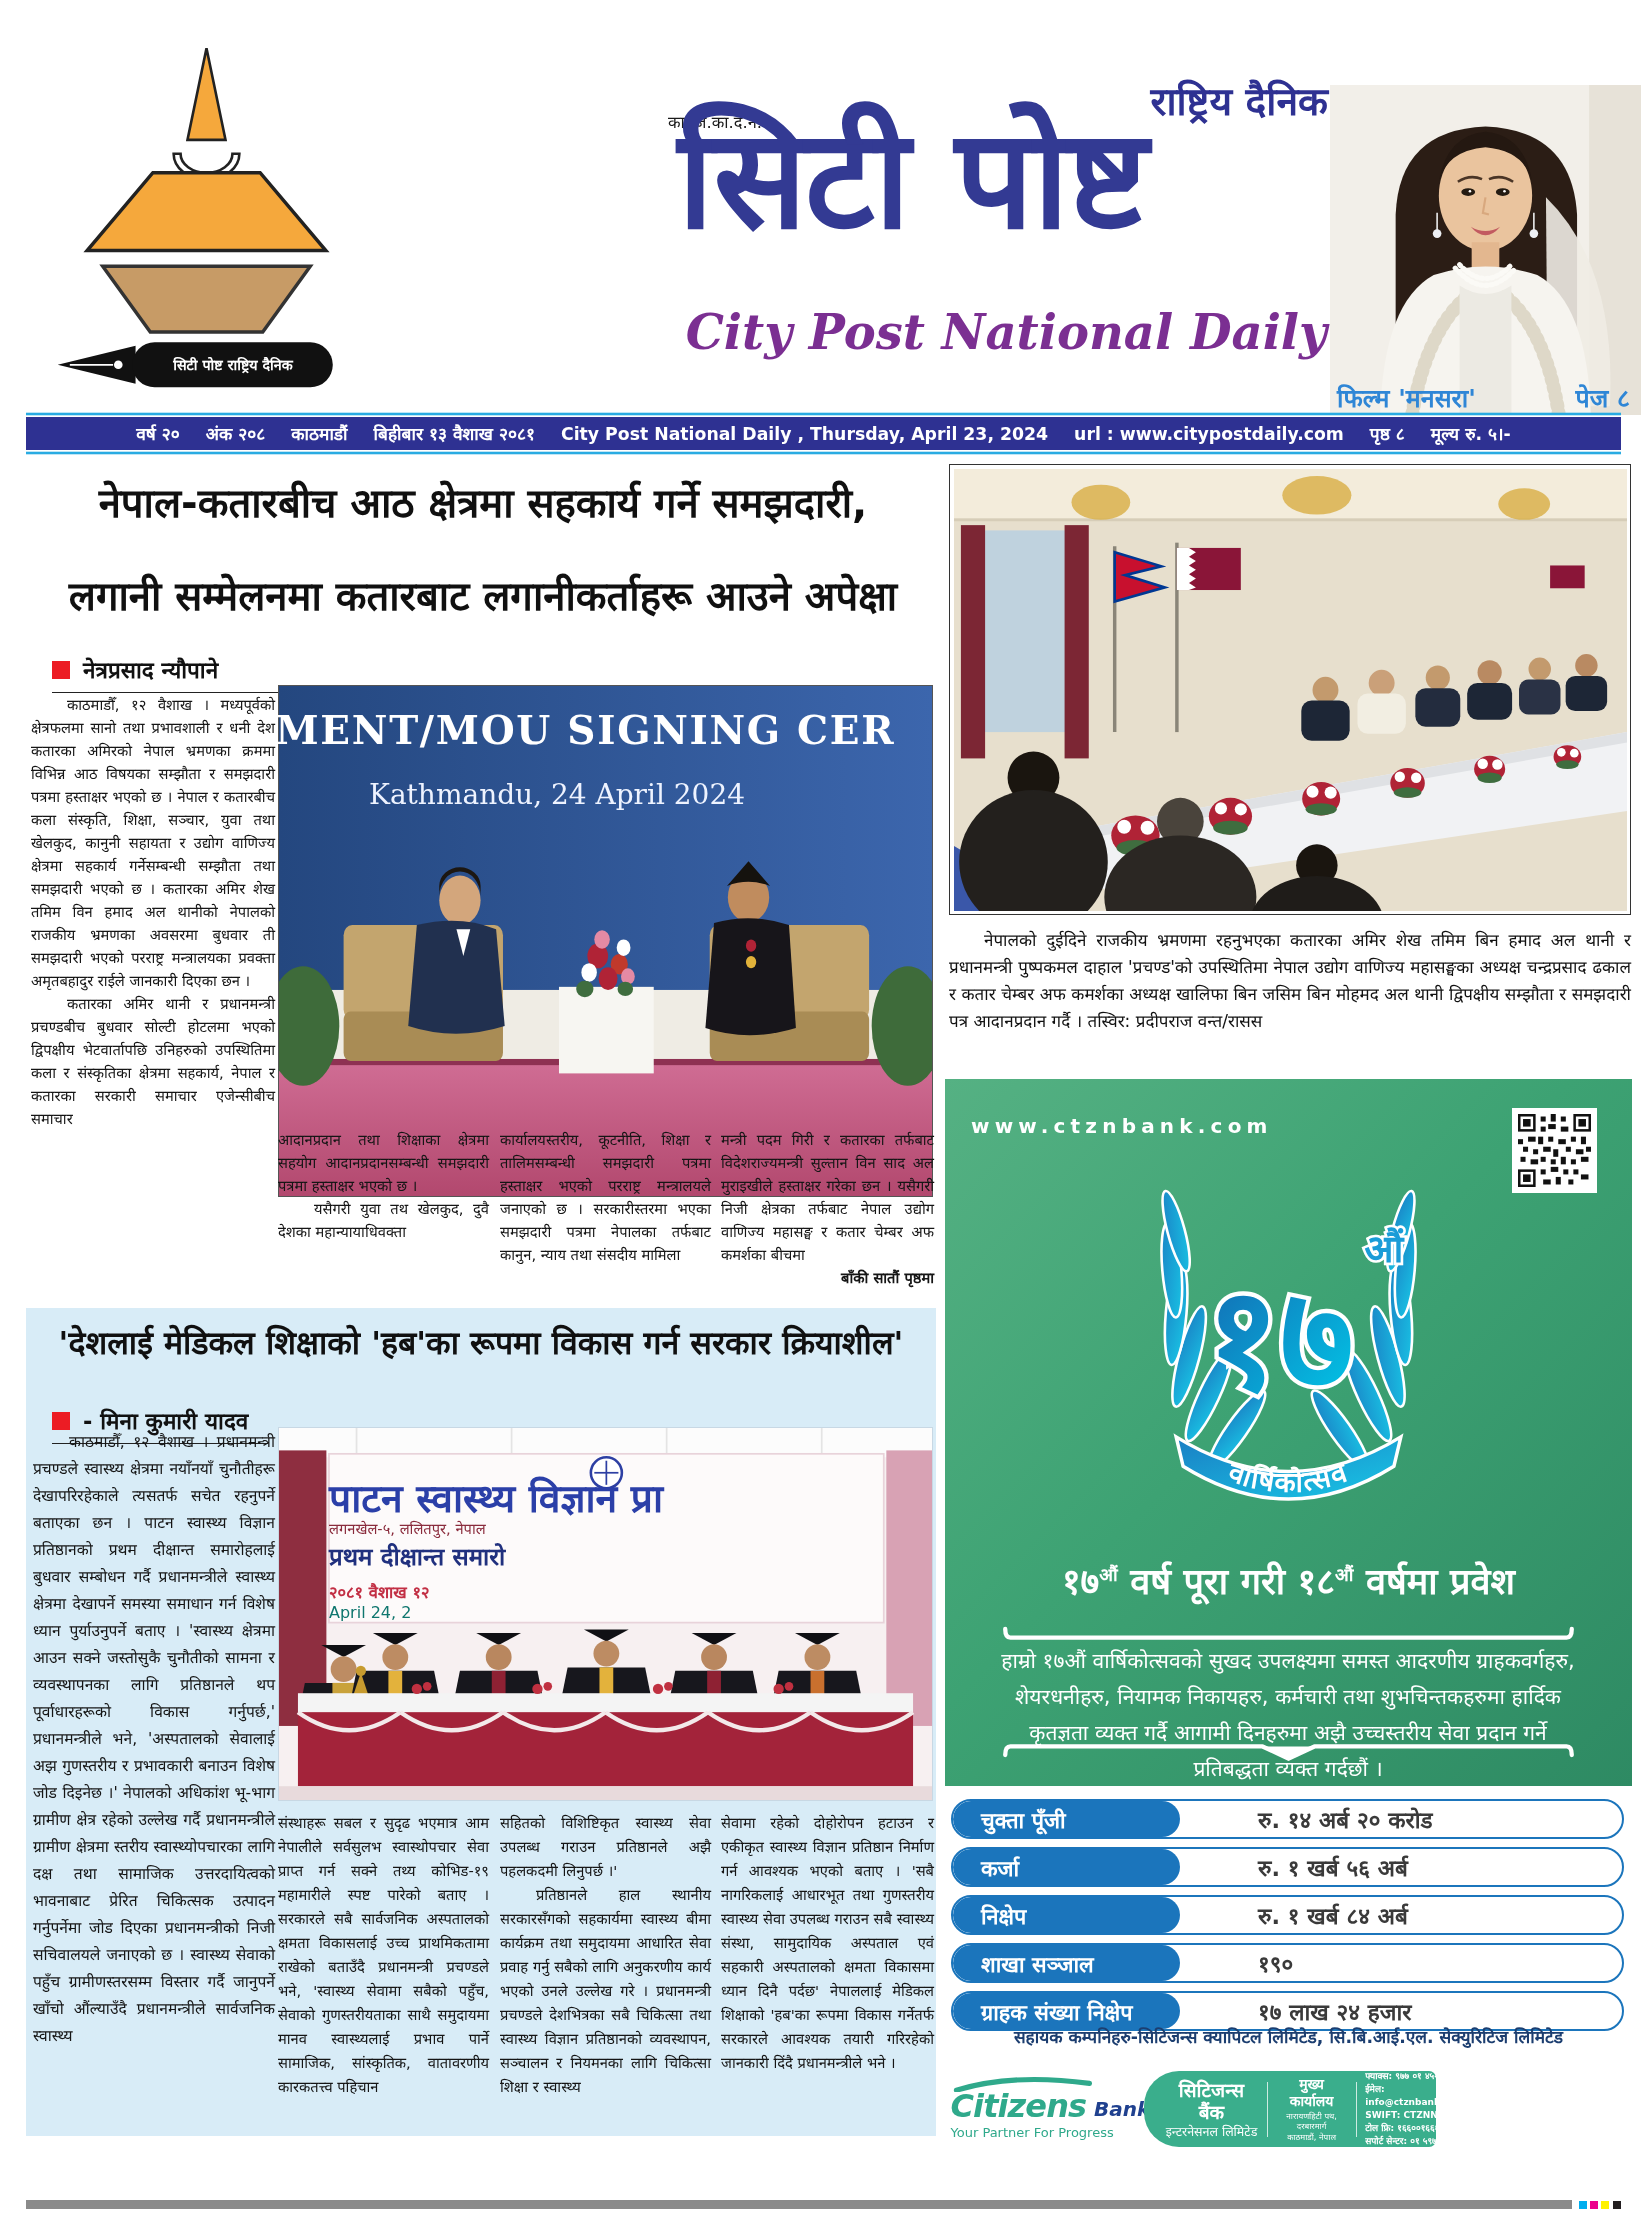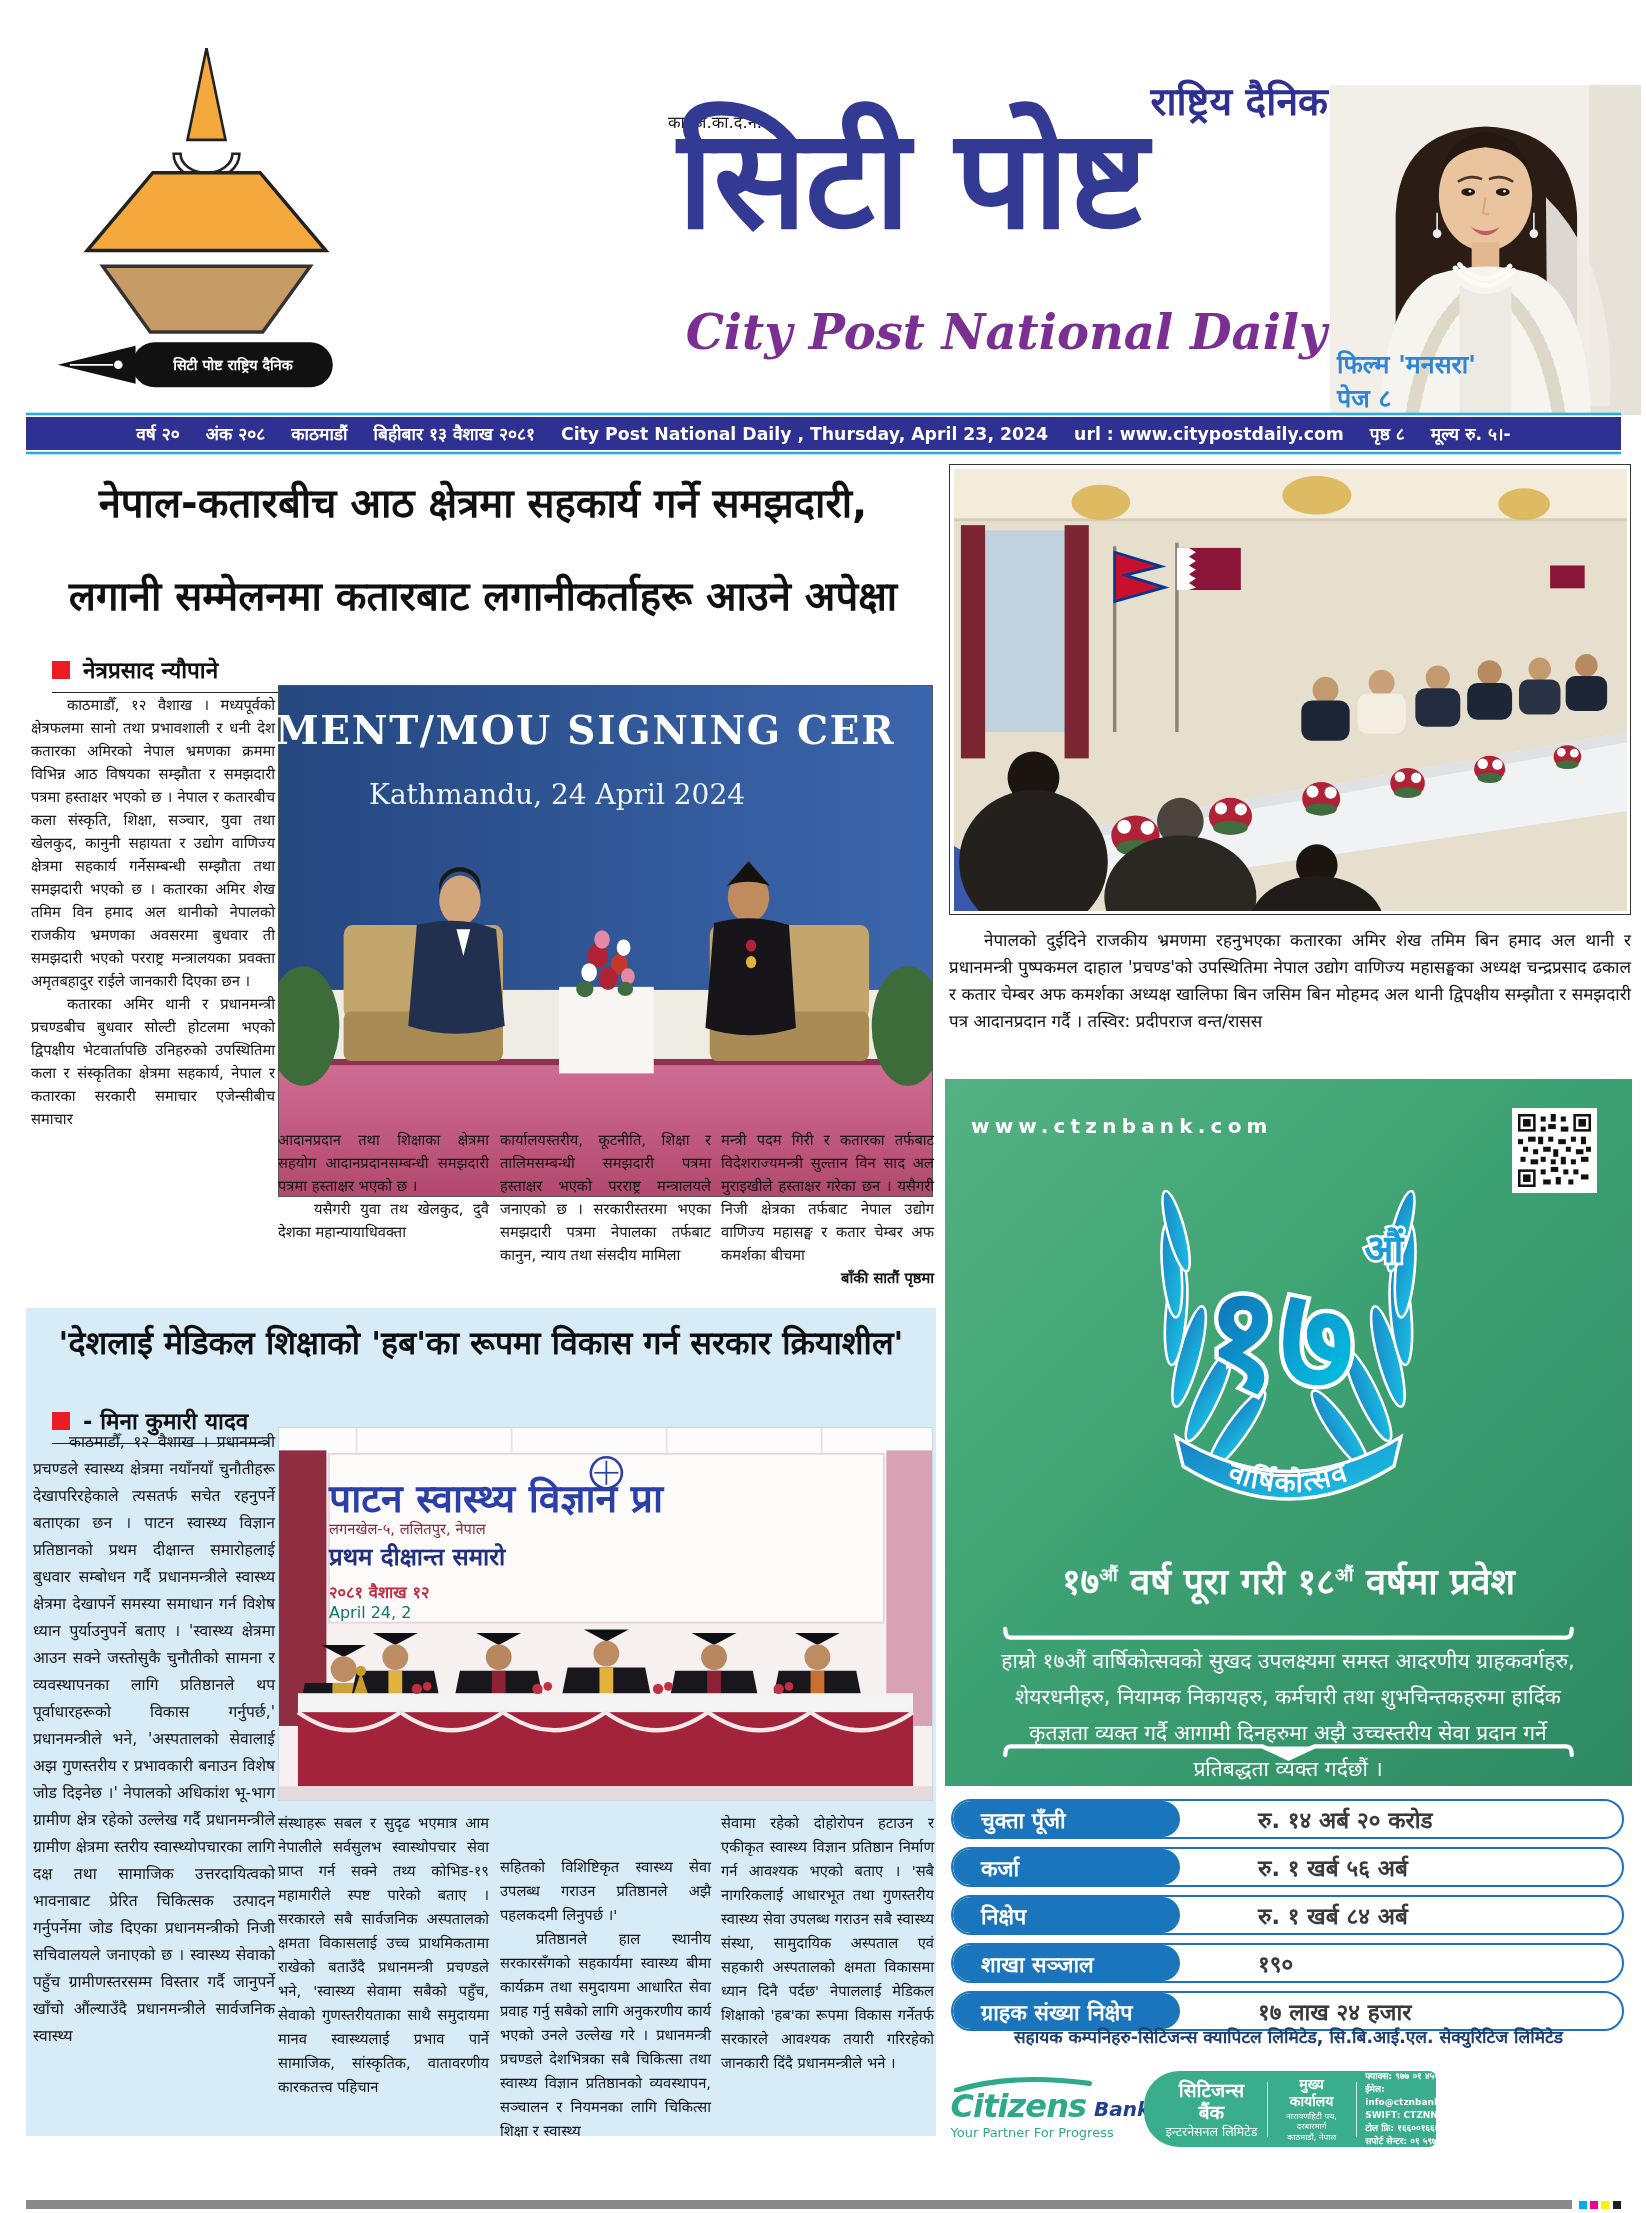--- a/index.html
+++ b/index.html
@@ -8,21 +8,21 @@
 
   
   #logo { left:42px; top:43px; width:329px; height:346px; }
   #pen-label { left:138px; top:348px; width:190px; height:35px; color:#fff; font-size:14.3px; font-weight:bold; text-align:center; line-height:35px; white-space:nowrap; }
   #regno { left:650px; top:111px; width:130px; text-align:center; font-size:16.4px; line-height:23px; color:#1a1a1a; }
   #tagline { left:1025px; top:73px; width:303px; font-size:39px; font-weight:bold; color:#2e3192; text-align:right; }
   #title-np { left:497px; top:76px; width:830px; text-align:center; font-size:138px; font-weight:bold; color:#333a93; line-height:208px; letter-spacing:-1.7px; white-space:nowrap; }
   #title-en { left:497px; top:304px; width:830px; text-align:right; font-size:48px; font-weight:bold; font-style:italic; color:#7b2f92; font-family:"DejaVu Serif",serif; white-space:nowrap; }
   #promo { left:1330px; top:85px; width:311px; height:332px; }
   #promo svg { position:absolute; inset:0; }
-  #promo-caption { position:absolute; left:0; right:15px; bottom:3.5px; display:flex; justify-content:space-between; padding:0 7px; font-size:25px; font-weight:bold; color:#2f86d6;flex-direction:column; }
+  #promo-caption { position:absolute; left:0; right:4px; bottom:3.5px; display:flex; justify-content:space-between; padding:0 7px; font-size:25px; font-weight:bold; color:#2f86d6; }
 
   
   #datebar { left:26px; top:417px; width:1595px; height:33px; background:#2e3192;
              box-shadow:0 -1.7px 0 #ffffff, 0 -4.3px 0 #29abe2, 0 1.7px 0 #ffffff, 0 4.3px 0 #29abe2;
              display:flex; align-items:center; justify-content:center; gap:26px; color:#fff; font-size:17.3px; font-weight:bold; white-space:nowrap; }
 
   
   #a1-headline { left:31px; top:457px; width:904px; text-align:center; font-weight:800; color:#101010; font-size:40px; line-height:93px; white-space:nowrap; }
   .byline { display:flex; align-items:center; gap:13px; border-bottom:1.7px solid #222; padding-bottom:7px;text-align:center; }
   .redsq { width:18px; height:18px; background:#ec1c24; flex:none; }
@@ -90,21 +90,21 @@
   #a2-col1 { position:absolute; left:7px; top:121px; width:242px; height:700px; font-size:15.6px; line-height:27px; }
   #photo3 { position:absolute; left:252px; top:119px; width:655px; height:374px; background:#f7f0f1; border:0.9px solid #c8d8e4; overflow:hidden; }
   .p3t { position:absolute; left:50px; width:557px; text-align:left; white-space:nowrap; }
   #p3t1 { top:42px; font-size:39px; color:#2b3fa8; font-weight:bold; }
   #p3t2 { top:90px; font-size:14.7px; color:#8a2b3c; }
   #p3t3 { top:111px; font-size:24px; color:#20307e; font-weight:bold; }
   #p3t4 { top:152px; font-size:16.4px; color:#c22f44; font-weight:bold; }
   #p3t5 { top:175px; font-size:16px; color:#0f766e; }
   .a2low { position:absolute; top:503px; height:324px; font-size:14.7px; line-height:24px; }
   #a2-col2 { left:252px; width:211px; }
-  #a2-col3 { left:474px; width:211px;margin-top:44px; }
+  #a2-col3 { left:474px; width:211px; }
   #a2-col4 { left:695px; width:213px; }
 
   
   #bottombar { left:26px; top:2200px; width:1546px; height:8.6px; background:#8a8a8a; }
   .regdot { top:2201px; width:7.8px; height:7.8px; }
   #dot1 { left:1579px; background:#00aeef; }
   #dot2 { left:1590px; background:#ec008c; }
   #dot3 { left:1601px; background:#fff200; }
   #dot4 { left:1613px; background:#231f20; }
 </style>

